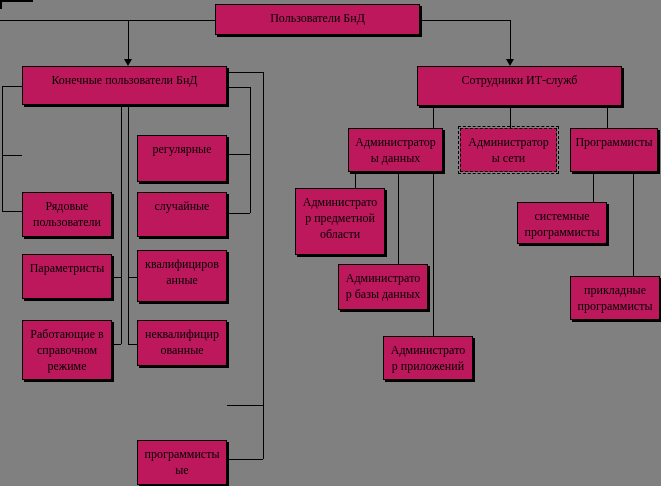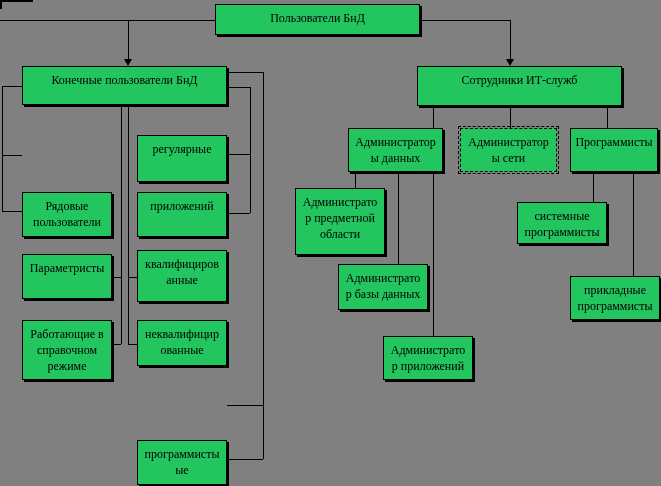--- a/index.html
+++ b/index.html
@@ -6,21 +6,21 @@
   #canvas{
     position:relative;
     width:661px;height:486px;
     background:#808080;
     overflow:hidden;
     font-family:"Liberation Serif","DejaVu Serif",serif;
   }
   .node{
     position:absolute;
     box-sizing:border-box;
-    background:#22c55e;
+    background:#be185d;
     border:1px solid #000;
     box-shadow:2px 2px 0 #000;
     color:#000;
     font-size:12px;
     line-height:16px;
     text-align:center;
     white-space:pre-line;
     padding-top:5px;
   }
   .node.dashed{
@@ -95,21 +95,21 @@
 пользователи</div>
 
   <div class="node" style="left:22px;top:254px;width:90px;height:45px">Параметристы</div>
 
   <div class="node" style="left:22px;top:320px;width:90px;height:60px">Работающие в
 справочном
 режиме</div>
 
   <div class="node" style="left:137px;top:135px;width:90px;height:47px">регулярные</div>
 
-  <div class="node" style="left:137px;top:192px;width:90px;height:45px">приложений</div>
+  <div class="node" style="left:137px;top:192px;width:90px;height:45px">случайные</div>
 
   <div class="node" style="left:137px;top:250px;width:90px;height:52px">квалифициров
 анные</div>
 
   <div class="node" style="left:137px;top:320px;width:90px;height:46px">неквалифицир
 ованные</div>
 
 
   <div class="node" style="left:137px;top:440px;width:90px;height:45px">программисты
 ые</div>

